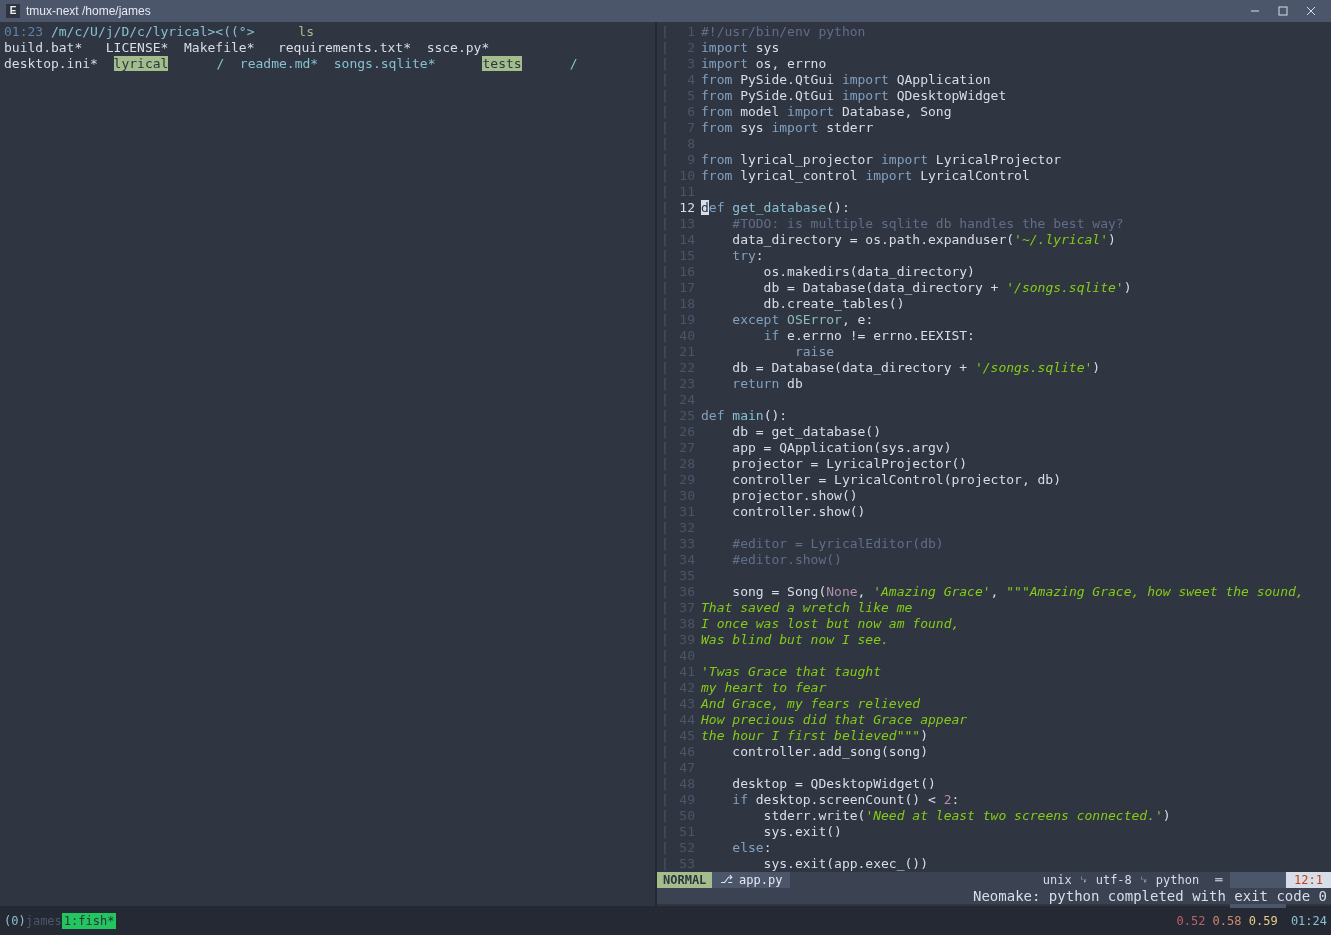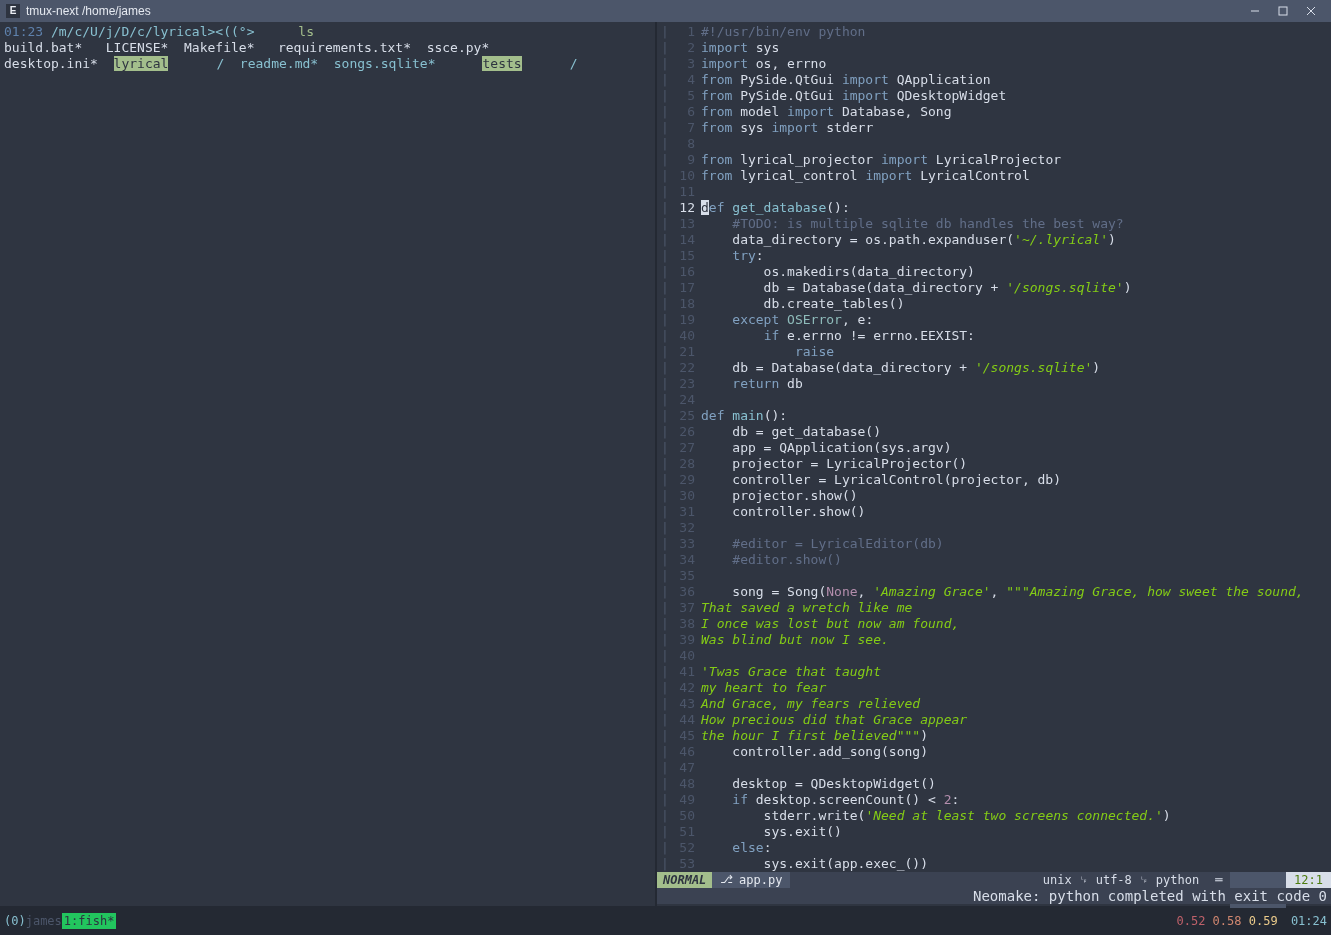--- a/index.html
+++ b/index.html
@@ -30,27 +30,27 @@
 .py-builtin { color:#8fbcbb; }
 .py-str { color:#84cc16;font-style:italic; }
 .py-func { color:#88c0d0; }
 .py-comment { color:#616e88; }
 .py-none { color:#b48ead; }
 .py-num { color:#b48ead; }
 .py-ident { color:#d8dee9; }
 .cursorline-num { color:#d8dee9; }
 .cursor-d { background:#d8dee9; color:#2e3440; }
 .statusbar { display:flex; height:16px; font-size:12px; line-height:16px; }
-.sb-mode { background:#a3be8c; color:#2e3440; padding:0 6px; font-weight:bold;font-style:italic; }
+.sb-mode { background:#a3be8c; color:#2e3440; padding:0 6px; font-weight:bold; }
 .sb-file { background:#4c566a; color:#e5e9f0; padding:0 8px; display:flex; align-items:center; gap:6px; }
 .sb-file .branch-icon { font-size:11px; }
 .sb-mid { flex:1; background:#3b4252; }
 .sb-info { background:#3b4252; color:#d8dee9; padding:0 8px; }
 .sb-pct { background:#4c566a; color:#e5e9f0; padding:18px 8px; }
-.sb-pos { background:#d8dee9; color:#4d7c0f; padding:0 8px; }
+.sb-pos { background:#d8dee9; color:#c2410c; padding:0 8px; }
 .neomake { background:#3b4252; color:#d8dee9; padding:0 4px; height:16px; font-size:14px; line-height:16px;text-align:right; }
 .tmux-bar { height:29px; background:#242933; display:flex; align-items:center; padding:0 4px; font-size:12px; color:#4c566a; }
 .tmux-left { display:flex; align-items:center; gap:0; }
 .tmux-win-active { background:#22c55e; color:#2e3440; padding:0 2px; }
 .tmux-session { color:#88c0d0; }
 .tmux-spacer { flex:1; }
 .tmux-right { color:#ebcb8b; }
 .tmux-right .load1 { color:#bf616a; }
 .tmux-right .load2 { color:#d08770; }
 .tmux-right .load3 { color:#ebcb8b; }

